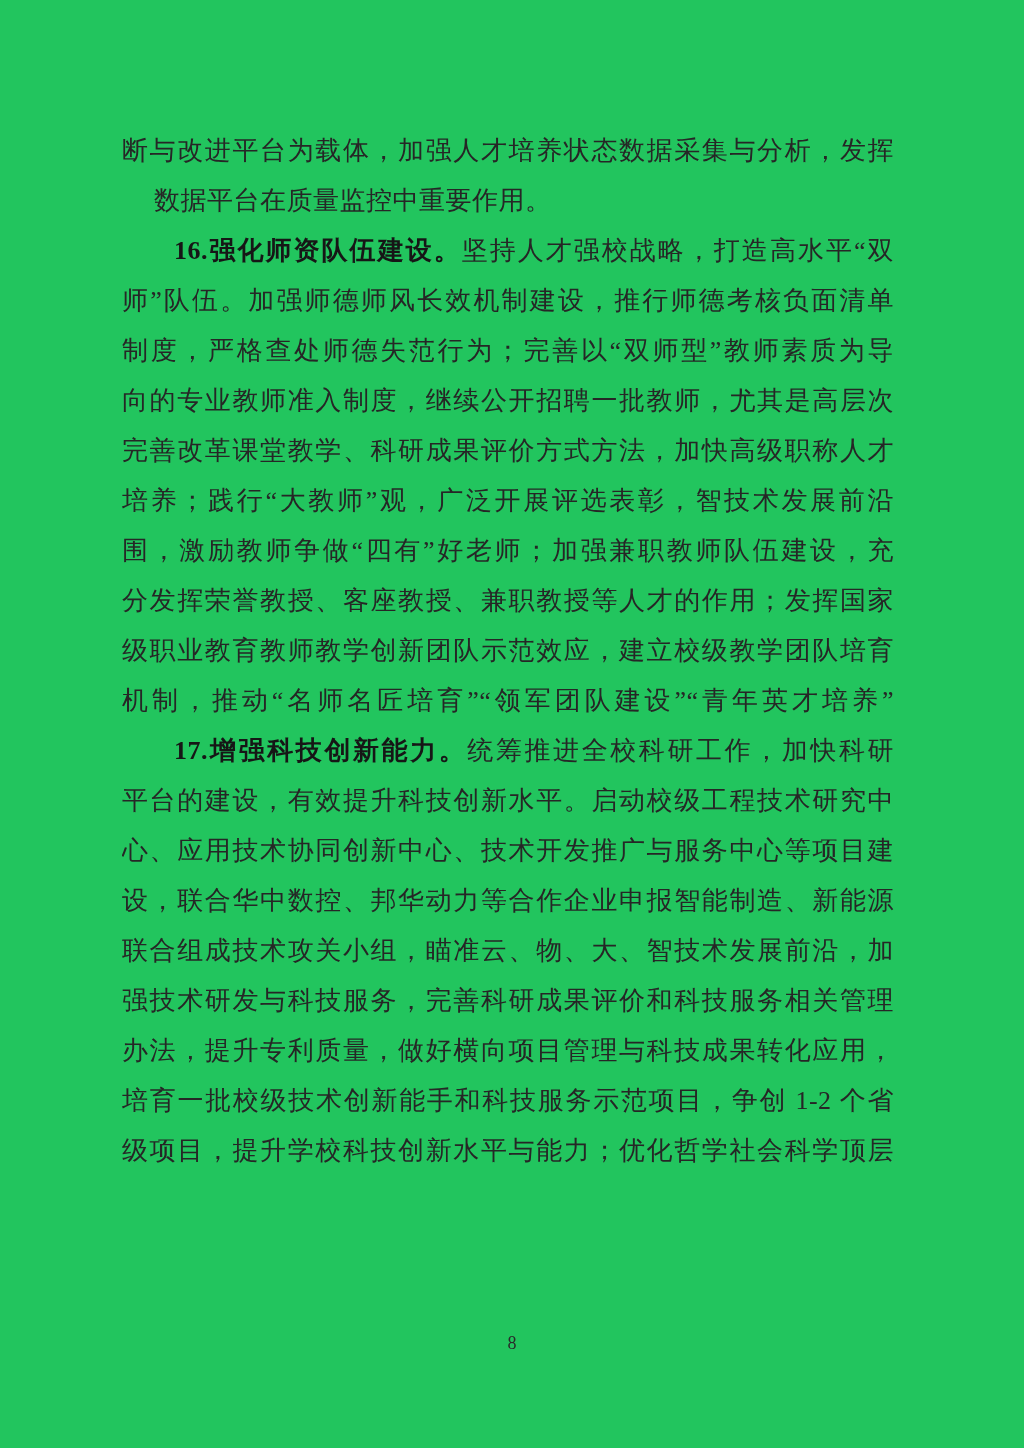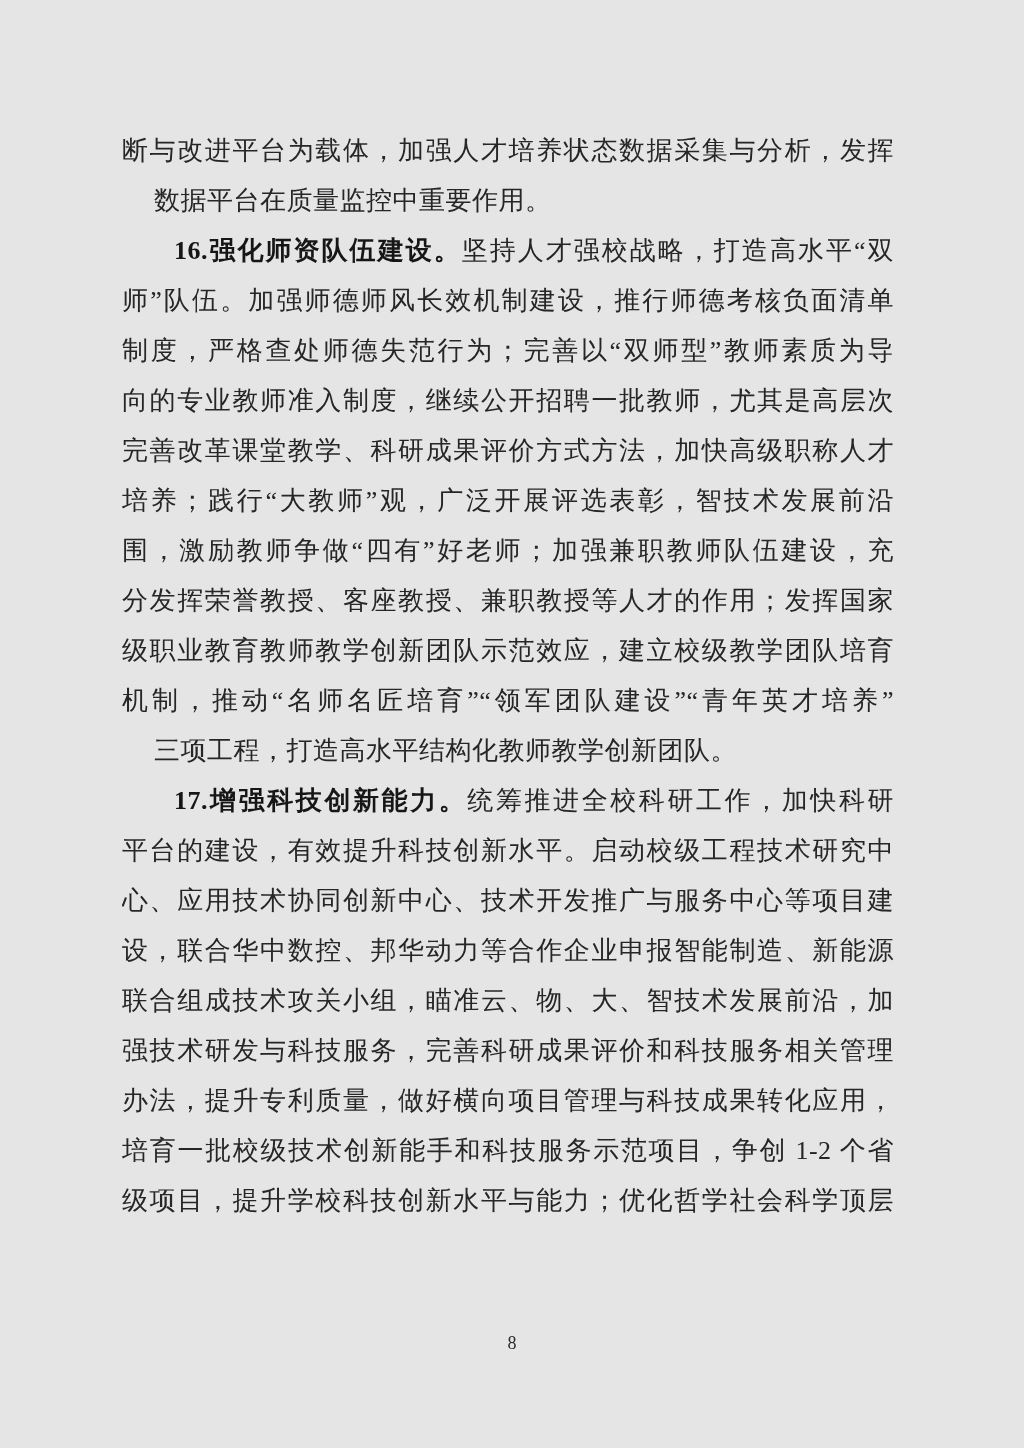--- a/index.html
+++ b/index.html
@@ -14,21 +14,21 @@
     font-family: "Liberation Serif", "DejaVu Serif", serif;
     color: #222222;
     overflow: hidden;
   }
   .page {
     position: absolute;
     left: 0;
     top: 0;
     width: 1024px;
     height: 1448px;
-    background: #e5e5e5;
+    background: #22c55e;
   }
   .content {
     position: absolute;
     left: 122px;
     top: 126px;
     width: 772px;
   }
   .line {
     font-size: 26px;
     line-height: 50px;
@@ -73,21 +73,20 @@
     <div class="line indent"><span class="bold">16.强化师资队伍建设。</span><span>坚持人才强校战略，打造高水平“双</span></div>
     <div class="line">师”队伍。加强师德师风长效机制建设，推行师德考核负面清单</div>
     <div class="line">制度，严格查处师德失范行为；完善以“双师型”教师素质为导</div>
     <div class="line">向的专业教师准入制度，继续公开招聘一批教师，尤其是高层次</div>
     <div class="line">完善改革课堂教学、科研成果评价方式方法，加快高级职称人才</div>
     <div class="line">培养；践行“大教师”观，广泛开展评选表彰，智技术发展前沿</div>
     <div class="line">围，激励教师争做“四有”好老师；加强兼职教师队伍建设，充</div>
     <div class="line">分发挥荣誉教授、客座教授、兼职教授等人才的作用；发挥国家</div>
     <div class="line">级职业教育教师教学创新团队示范效应，建立校级教学团队培育</div>
     <div class="line">机制，推动“名师名匠培育”“领军团队建设”“青年英才培养”</div>
-    <div class="line para-end">三项工程，打造高水平结构化教师教学创新团队。</div>
     <div class="line indent"><span class="bold">17.增强科技创新能力。</span><span>统筹推进全校科研工作，加快科研</span></div>
     <div class="line">平台的建设，有效提升科技创新水平。启动校级工程技术研究中</div>
     <div class="line">心、应用技术协同创新中心、技术开发推广与服务中心等项目建</div>
     <div class="line">设，联合华中数控、邦华动力等合作企业申报智能制造、新能源</div>
     <div class="line">联合组成技术攻关小组，瞄准云、物、大、智技术发展前沿，加</div>
     <div class="line">强技术研发与科技服务，完善科研成果评价和科技服务相关管理</div>
     <div class="line">办法，提升专利质量，做好横向项目管理与科技成果转化应用，</div>
     <div class="line">培育一批校级技术创新能手和科技服务示范项目，争创 1-2 个省</div>
     <div class="line">级项目，提升学校科技创新水平与能力；优化哲学社会科学顶层</div>
   </div>

